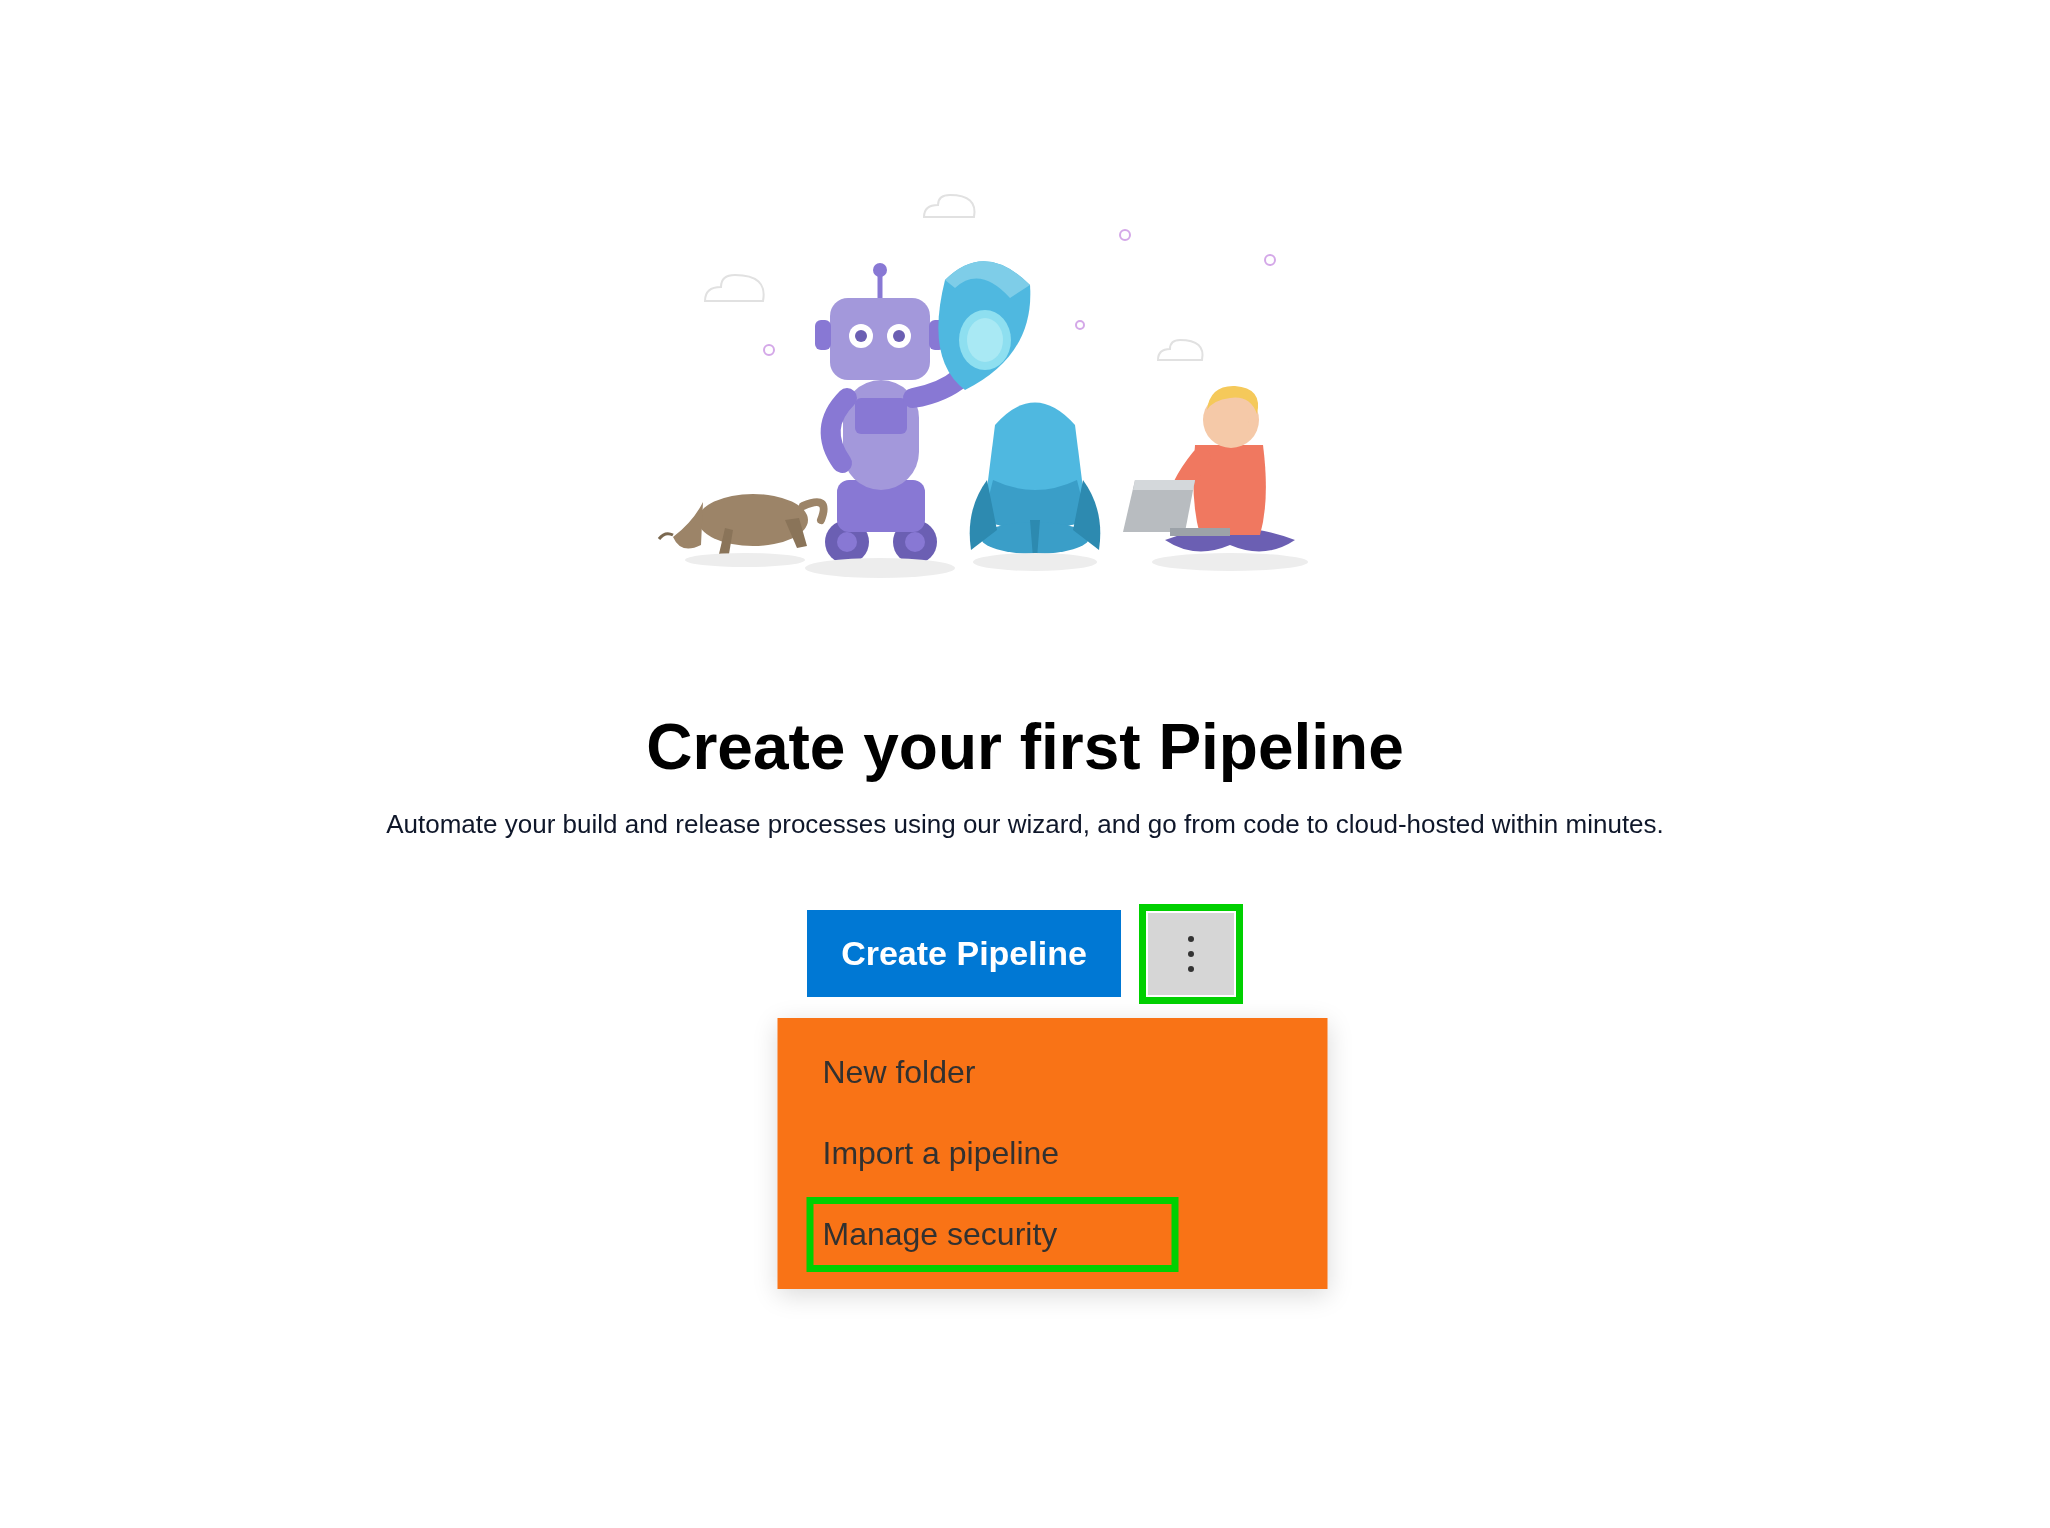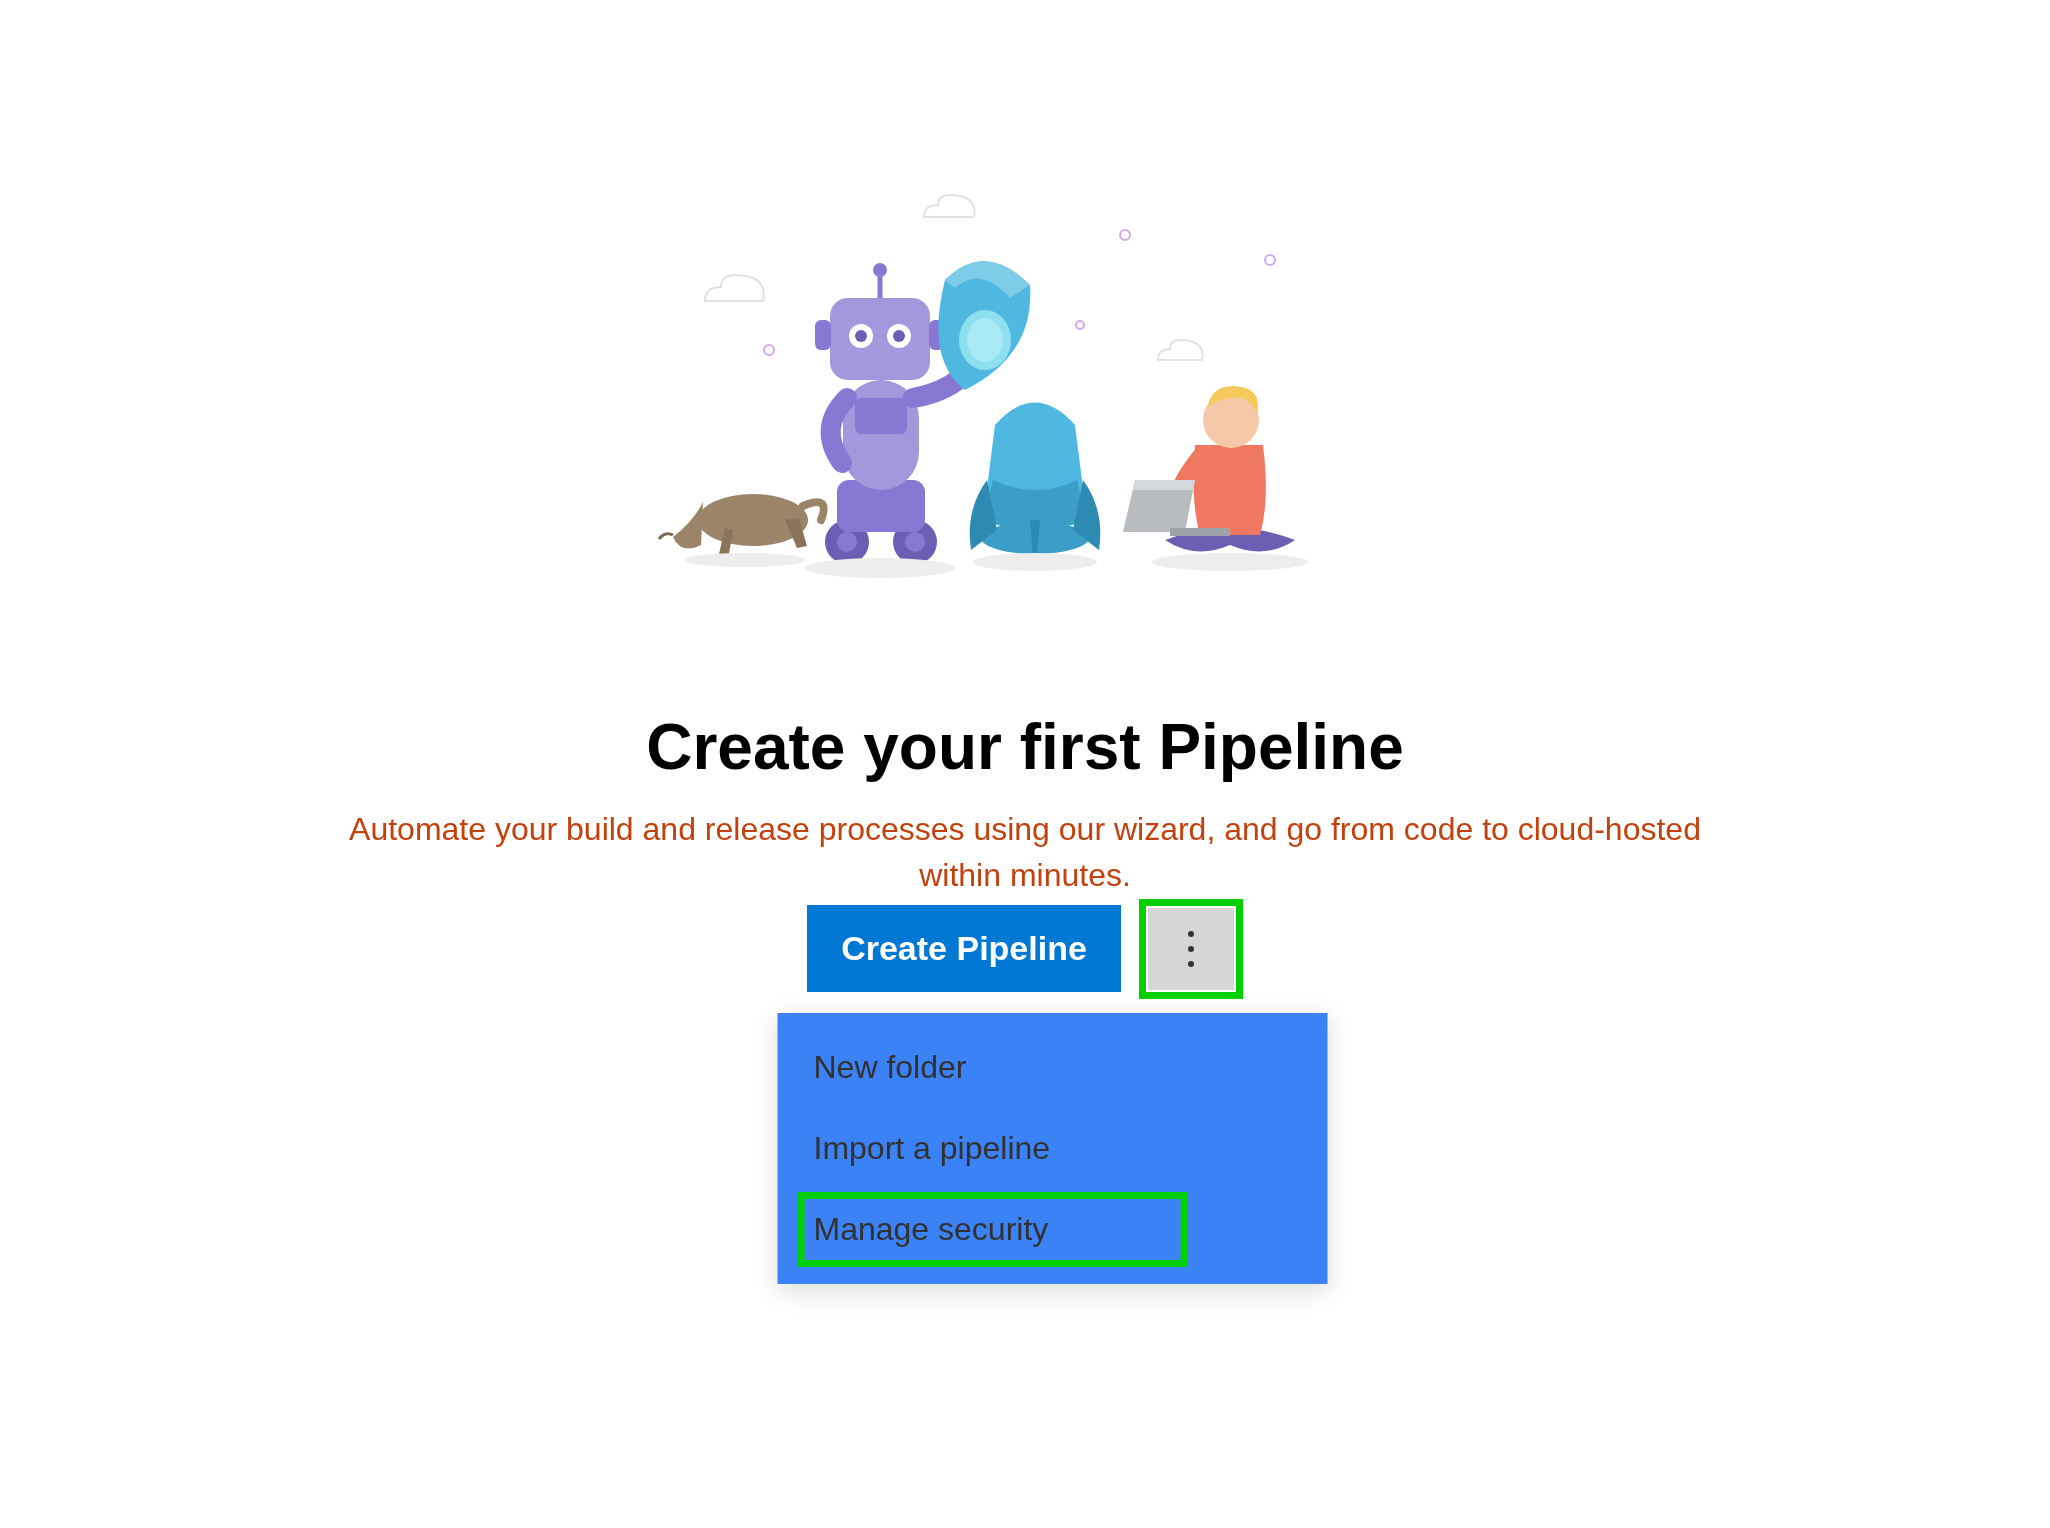--- a/index.html
+++ b/index.html
@@ -24,26 +24,27 @@
       margin-bottom: 60px;
     }
     .heading {
       font-size: 64px;
       font-weight: 700;
       color: #000000;
       text-align: center;
       margin-bottom: 22px;
     }
     .description {
-      font-size: 32px;
+      font-size: 26px;
       font-weight: 400;
-      color: #c2410c;
+      color: #0f172a;
       text-align: center;
       max-width: 1400px;
       line-height: 1.45;
+      margin-bottom: 60px;
     }
     .button-row {
       display: flex;
       align-items: center;
       gap: 18px;
       position: relative;
     }
     .primary-button {
       background: #0078d4;
       color: #ffffff;
@@ -80,24 +81,24 @@
       height: 6px;
       border-radius: 50%;
       background: #333333;
     }
     .dropdown-menu {
       position: absolute;
       top: 100%;
       left: 50%;
       transform: translateX(-45%);
       margin-top: 14px;
-      background: #3b82f6;
+      background: #f97316;
       box-shadow: 0 6px 24px rgba(0,0,0,0.15);
       width: 550px;
-      padding: 14px 0;
+      padding: 14px 9px;
     }
     .menu-item {
       font-size: 32px;
       color: #323130;
       padding: 22px 36px;
       cursor: pointer;
       font-family: inherit;
       background: none;
       border: none;
       width: 100%;

